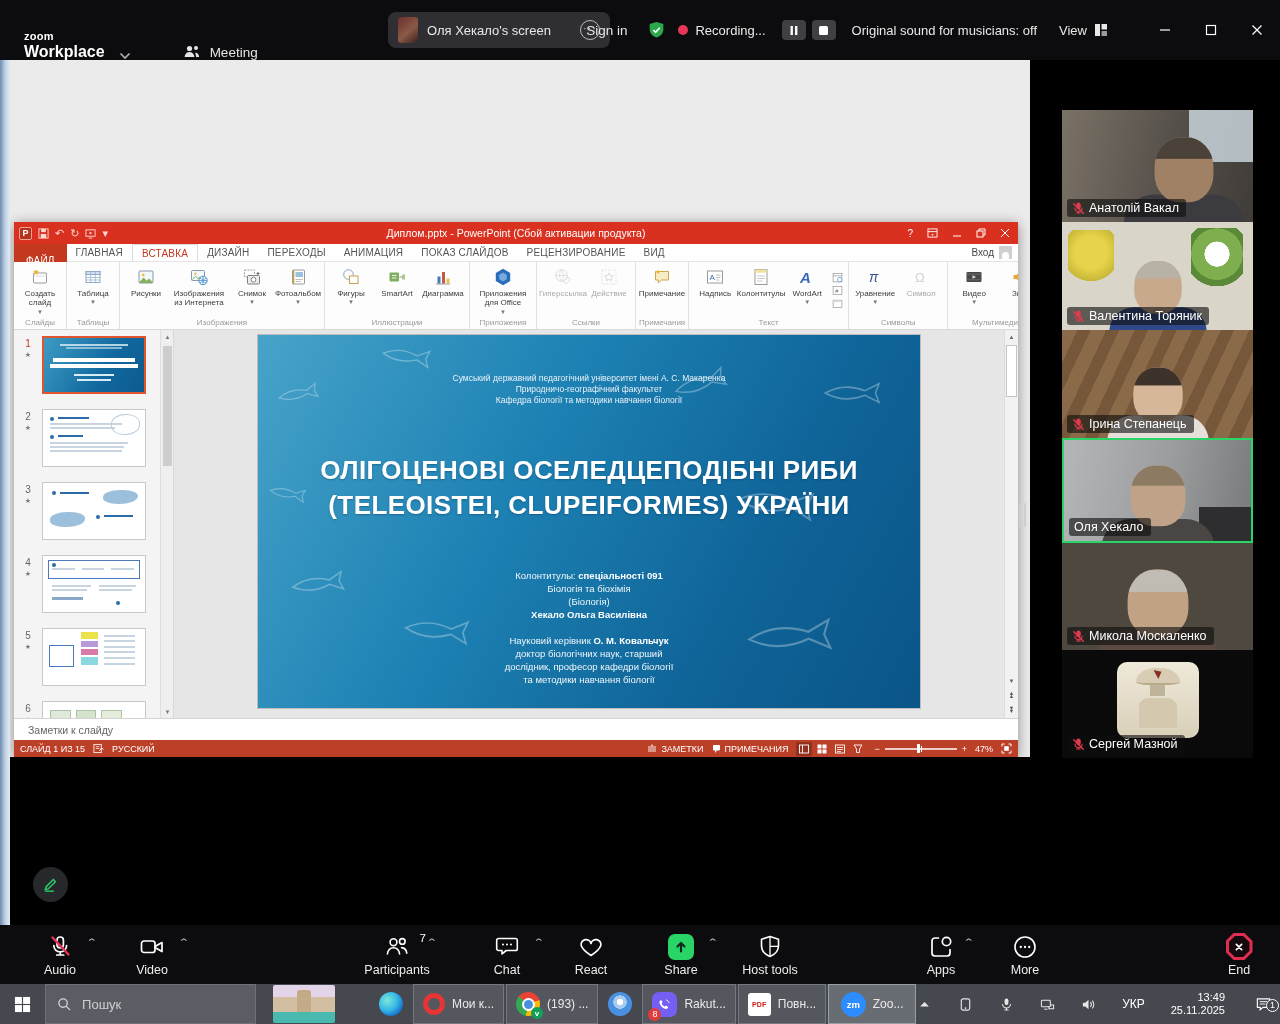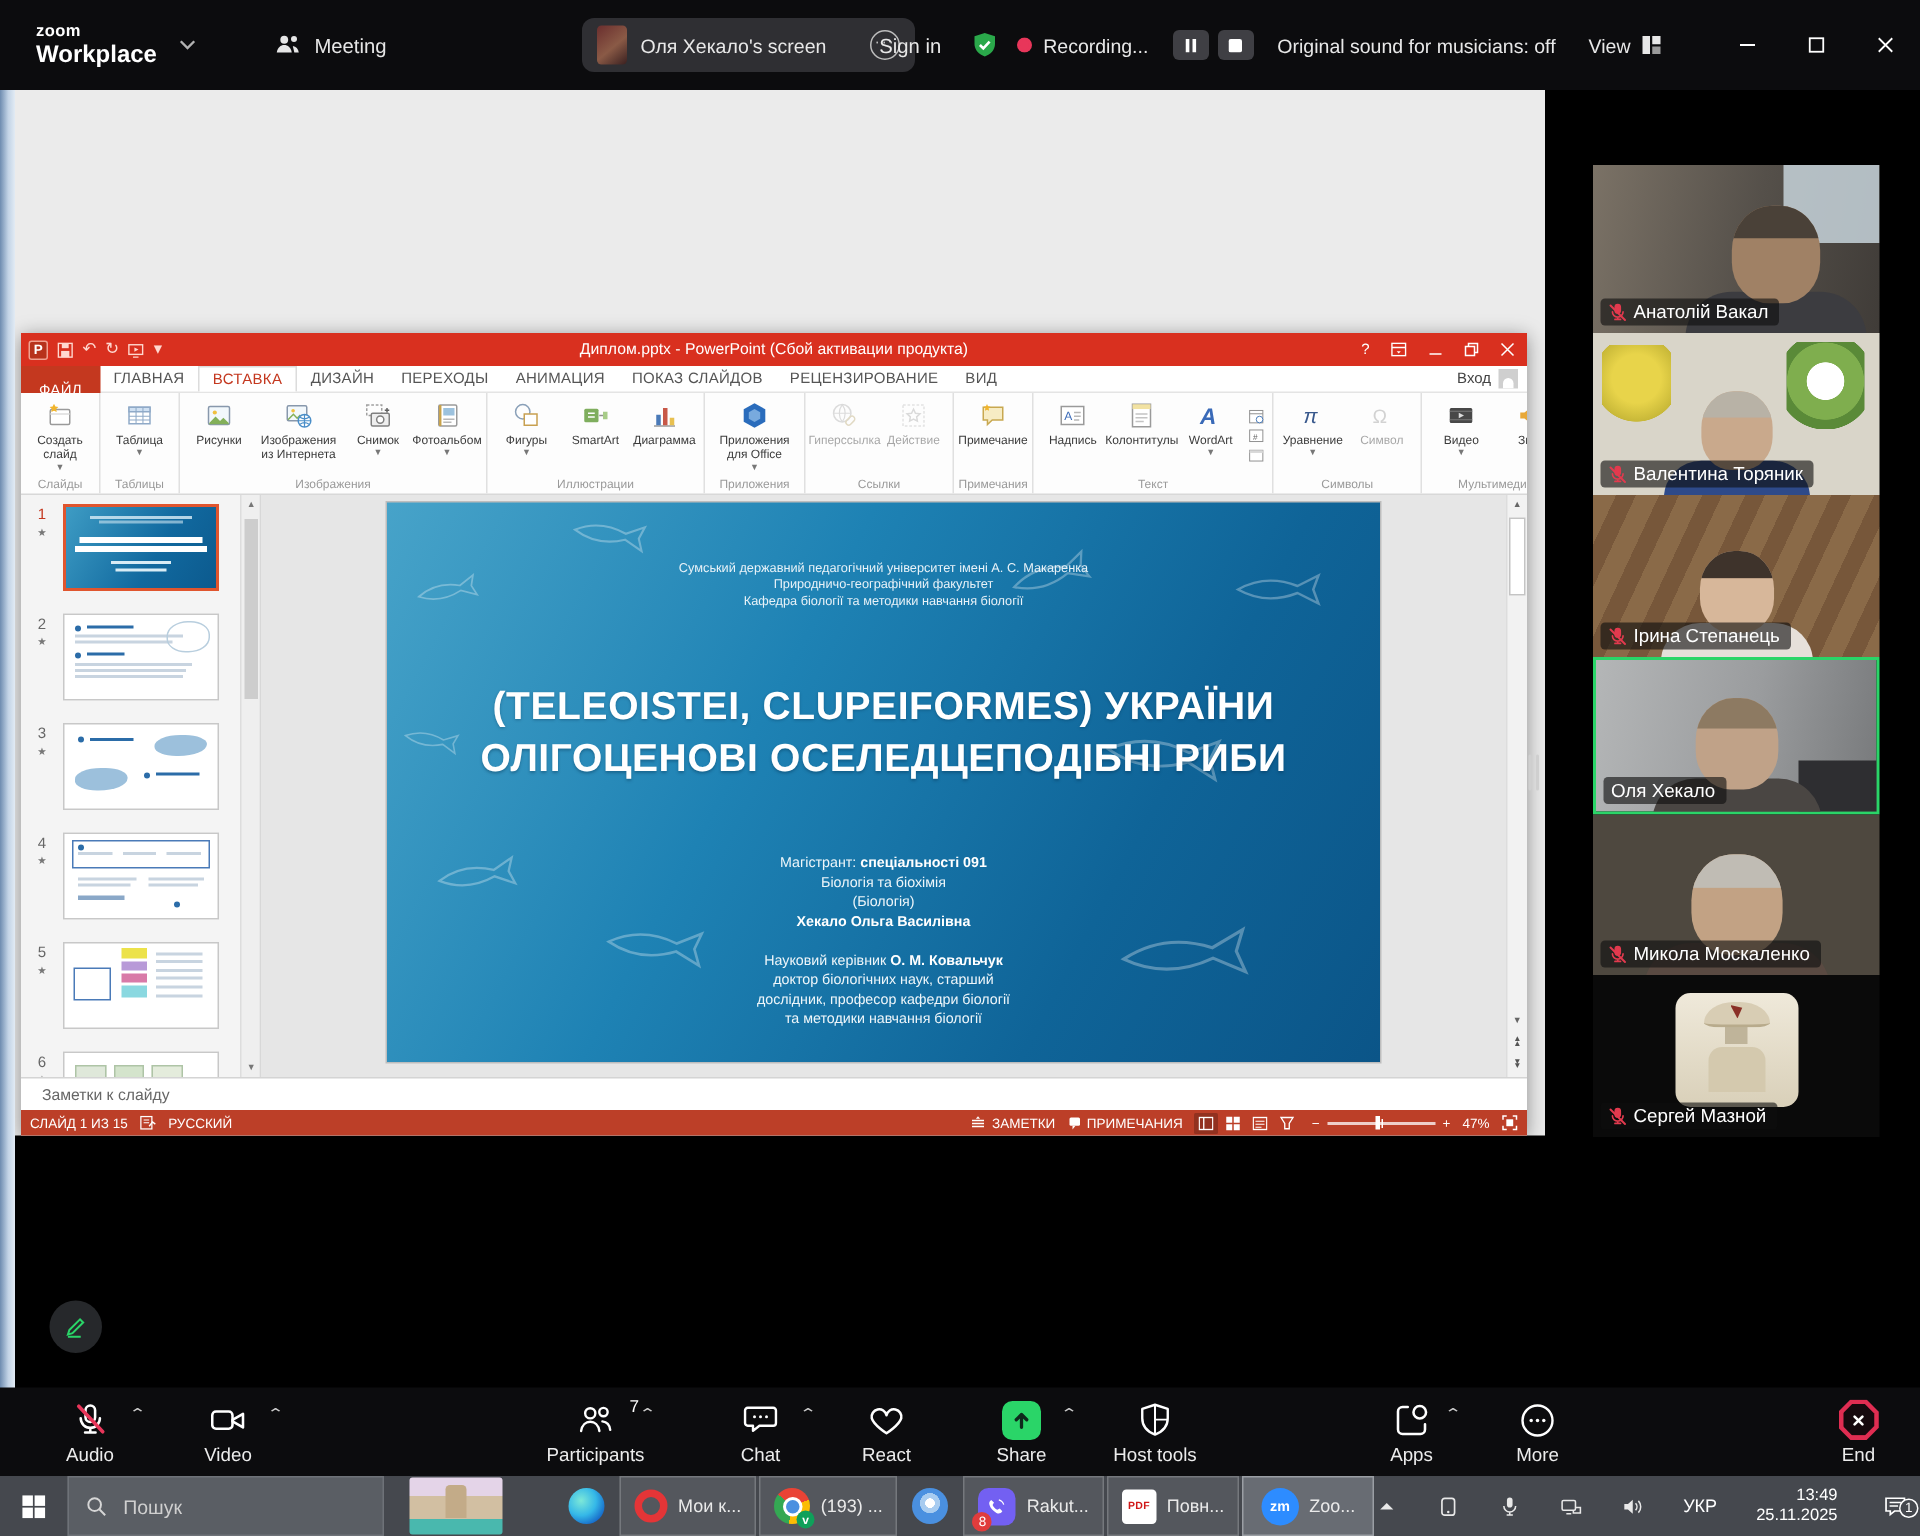--- a/index.html
+++ b/index.html
@@ -2,21 +2,21 @@
 <html><head>
 <meta charset="utf-8">
 <style>
   *{box-sizing:border-box;margin:0;padding:0}
   html,body{background:#000}
   body{font-family:"Liberation Sans",sans-serif;-webkit-font-smoothing:antialiased}
   #screen{position:relative;width:1280px;height:1024px;background:#000;overflow:hidden}
   svg{display:block}
 
   
-  #topbar{position:absolute;left:0;top:0;width:1280px;height:60px;background:#0c0c0e;display:flex;align-items:center;z-index:20}
+  #topbar{position:absolute;left:0;top:0;width:1280px;height:60px;background:#0c0c0e;display:flex;align-items:flex-end;z-index:20}
   .zoom-logo{display:flex;flex-direction:column;color:#fff;margin-left:24px;line-height:1}
   .zoom-logo .z1{font-size:11px;font-weight:bold;letter-spacing:.3px}
   .zoom-logo .z2{font-size:16px;font-weight:bold;margin-top:2px}
   .logo-chev{margin-left:14px;opacity:.85}
   .meeting-tab{display:flex;align-items:center;gap:9px;margin-left:52px;color:#e6e6e6;font-size:13.5px}
   .share-pill{position:absolute;left:388px;top:12px;width:222px;height:36px;background:#2f2f33;border-radius:8px;display:flex;align-items:center;padding:0 10px;gap:9px}
   .pill-thumb{width:20px;height:26px;border-radius:3px;background:linear-gradient(140deg,#6a2e2e,#8a5a46 55%,#3a2020)}
   .pill-label{color:#e8e8e8;font-size:13px;white-space:nowrap;flex:1}
   .pill-ellipsis{width:20px;height:20px;border:1.5px solid #bdbdbd;border-radius:50%;color:#bdbdbd;display:flex;align-items:center;justify-content:center;font-size:11px;letter-spacing:1px;padding-bottom:5px}
   .tb-right{position:absolute;right:0;top:0;height:60px;display:flex;align-items:center}
@@ -795,25 +795,25 @@
               <svg viewBox="0 0 60 24">
                 <path d="M2 12 Q18 3 36 10 L48 4 L45 12 L48 20 L36 14 Q18 21 2 12 Z" fill="none" stroke="#fff" stroke-width="1.2"></path>
               </svg>
             </span>
           <div class="inst">
             <div>Сумський державний педагогічний університет імені А. С. Макаренка</div>
             <div>Природничо-географічний факультет</div>
             <div>Кафедра біології та методики навчання біології</div>
           </div>
           <div class="s-title">
+            <div>ОЛІГОЦЕНОВІ ОСЕЛЕДЦЕПОДІБНІ РИБИ</div>
             <div>(TELEOISTEI, CLUPEIFORMES) УКРАЇНИ</div>
-            <div>ОЛІГОЦЕНОВІ ОСЕЛЕДЦЕПОДІБНІ РИБИ</div>
           </div>
           <div class="blk blk1">
-            <div><span>Магістрант: </span><b>спеціальності 091</b></div>
+            <div><span>Колонтитулы: </span><b>спеціальності 091</b></div>
             <div>Біологія та біохімія</div>
             <div>(Біологія)</div>
             <div><b>Хекало Ольга Василівна</b></div>
           </div>
           <div class="blk blk2">
             <div><span>Науковий керівник </span><b>О. М. Ковальчук</b></div>
             <div>доктор біологічних наук, старший</div>
             <div>дослідник, професор кафедри біології</div>
             <div>та методики навчання біології</div>
           </div>

